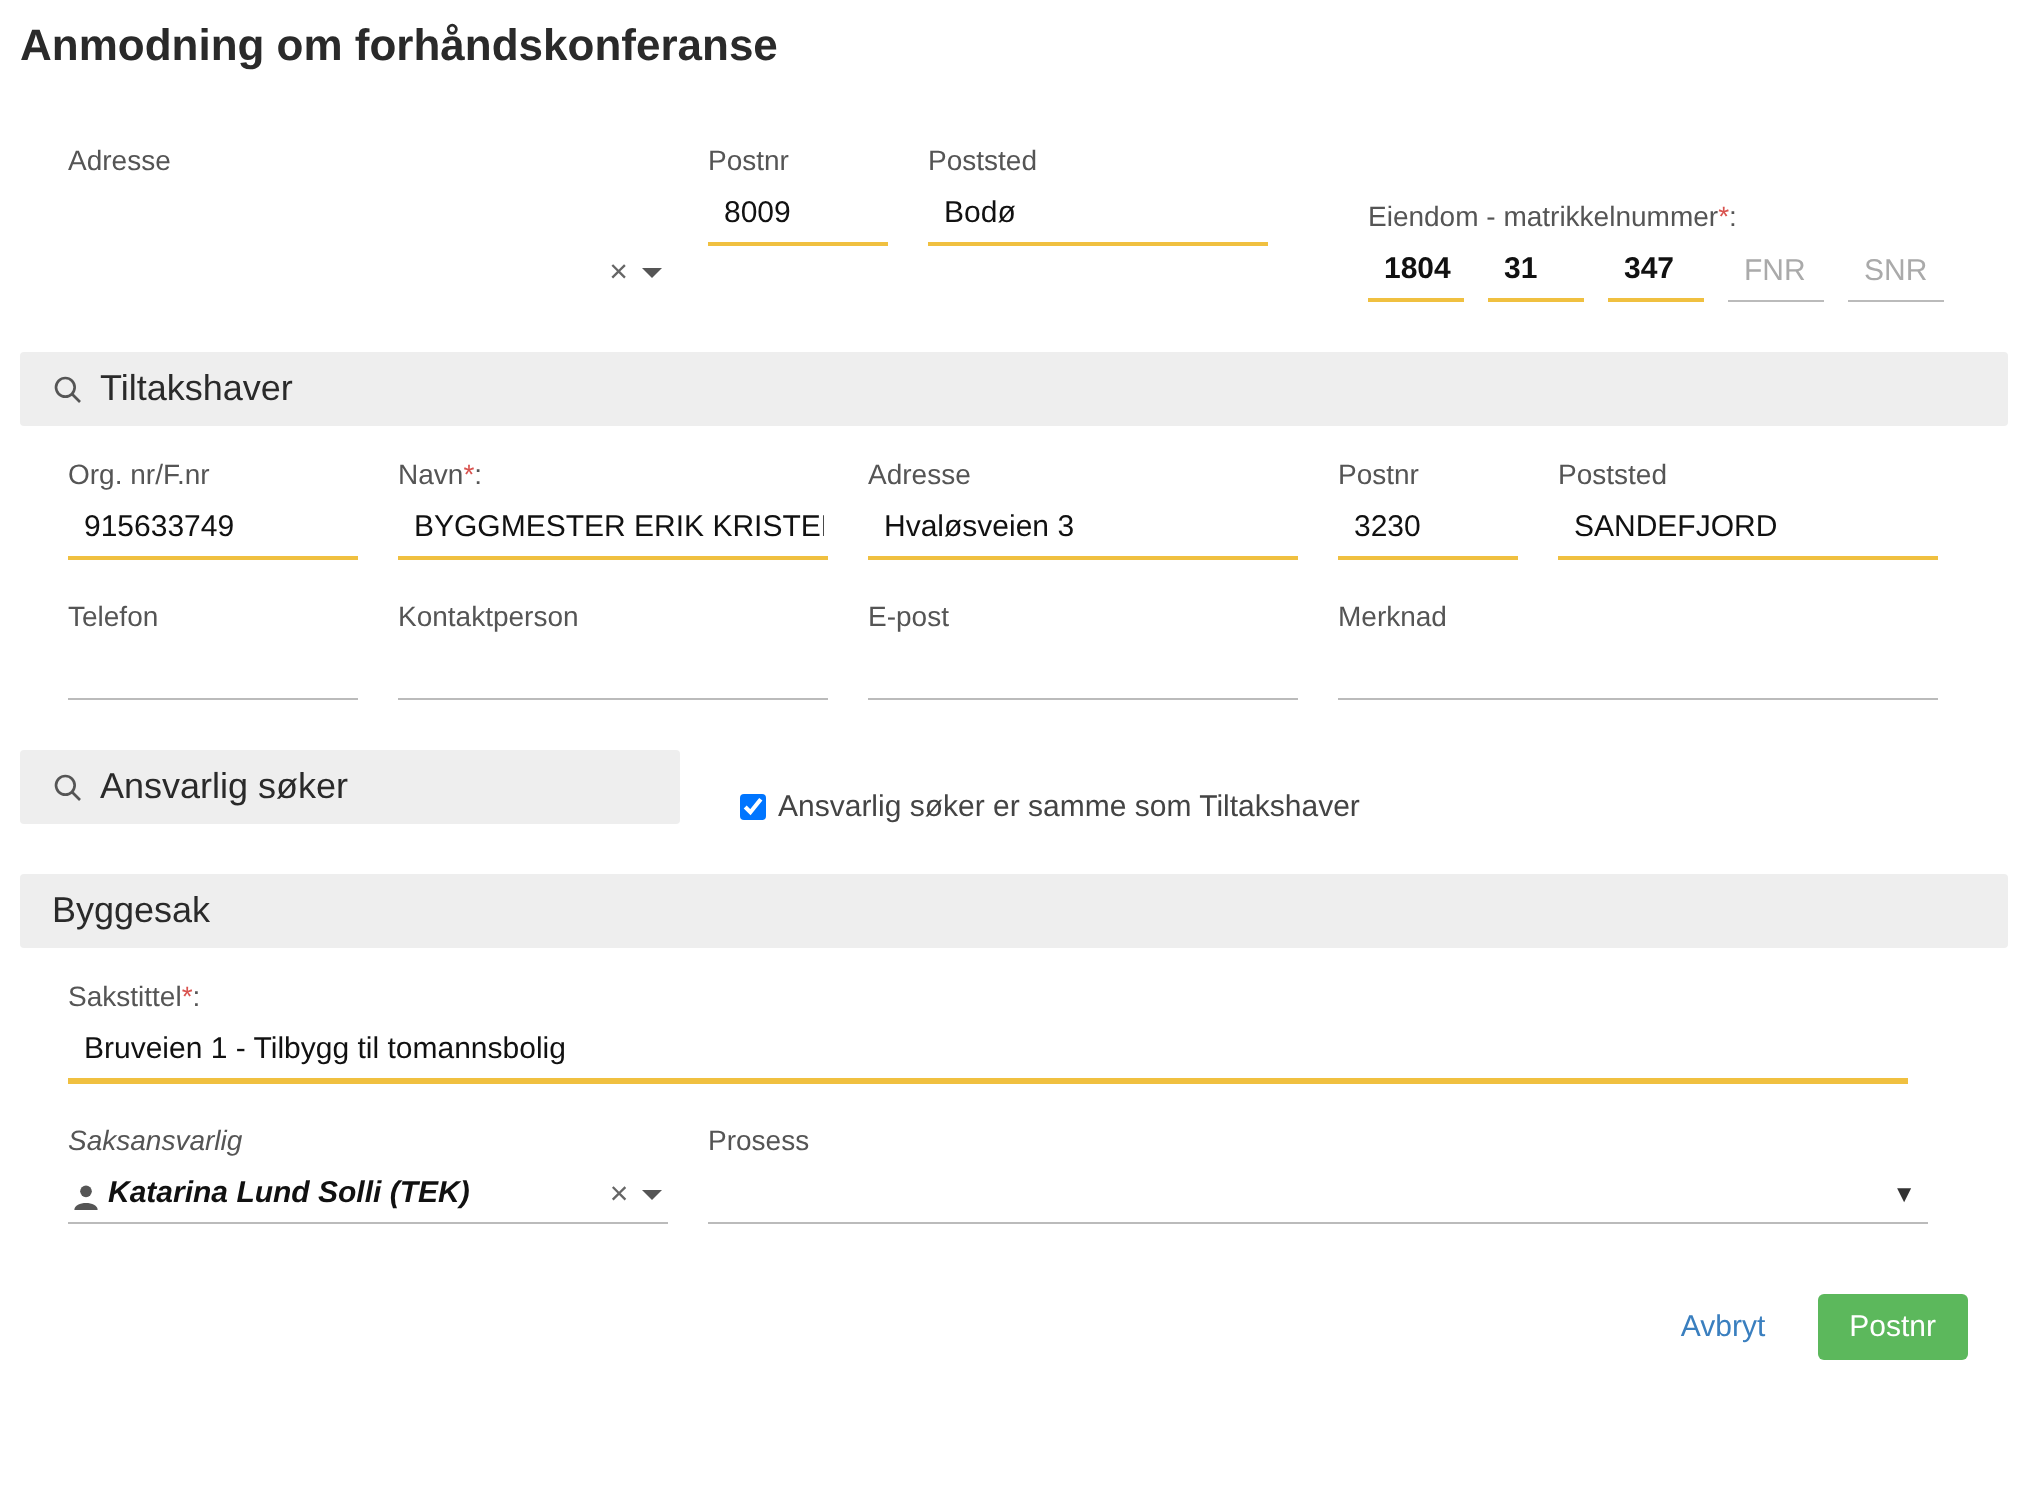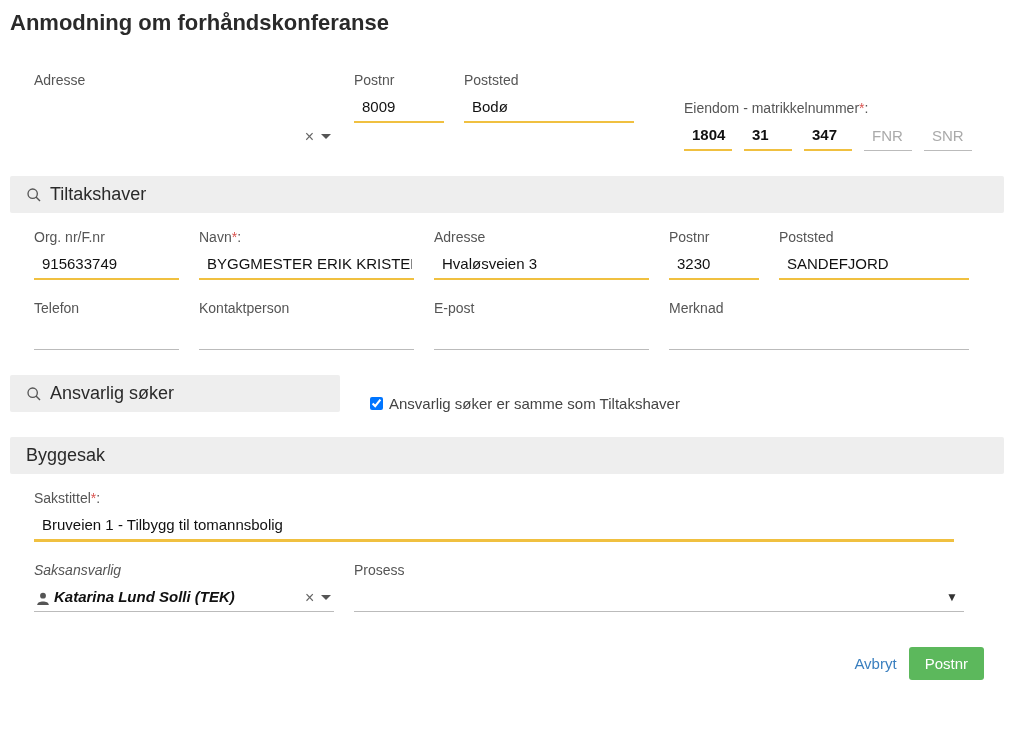--- a/index.html
+++ b/index.html
@@ -145,21 +145,21 @@
       position: absolute;
       right: 6px;
       bottom: 8px;
       color: #333;
       font-size: 12px;
       pointer-events: none;
     }
     .footer {
       display: flex;
       justify-content: flex-end;
-      gap: 12px;
+      gap: 26px;
       align-items: center;
       padding: 10px 20px 10px 0;
     }
     .btn-cancel {
       color: #3a7fbf;
       background: transparent;
       border: none;
       font-size: 15px;
       cursor: pointer;
       font-family: inherit;

